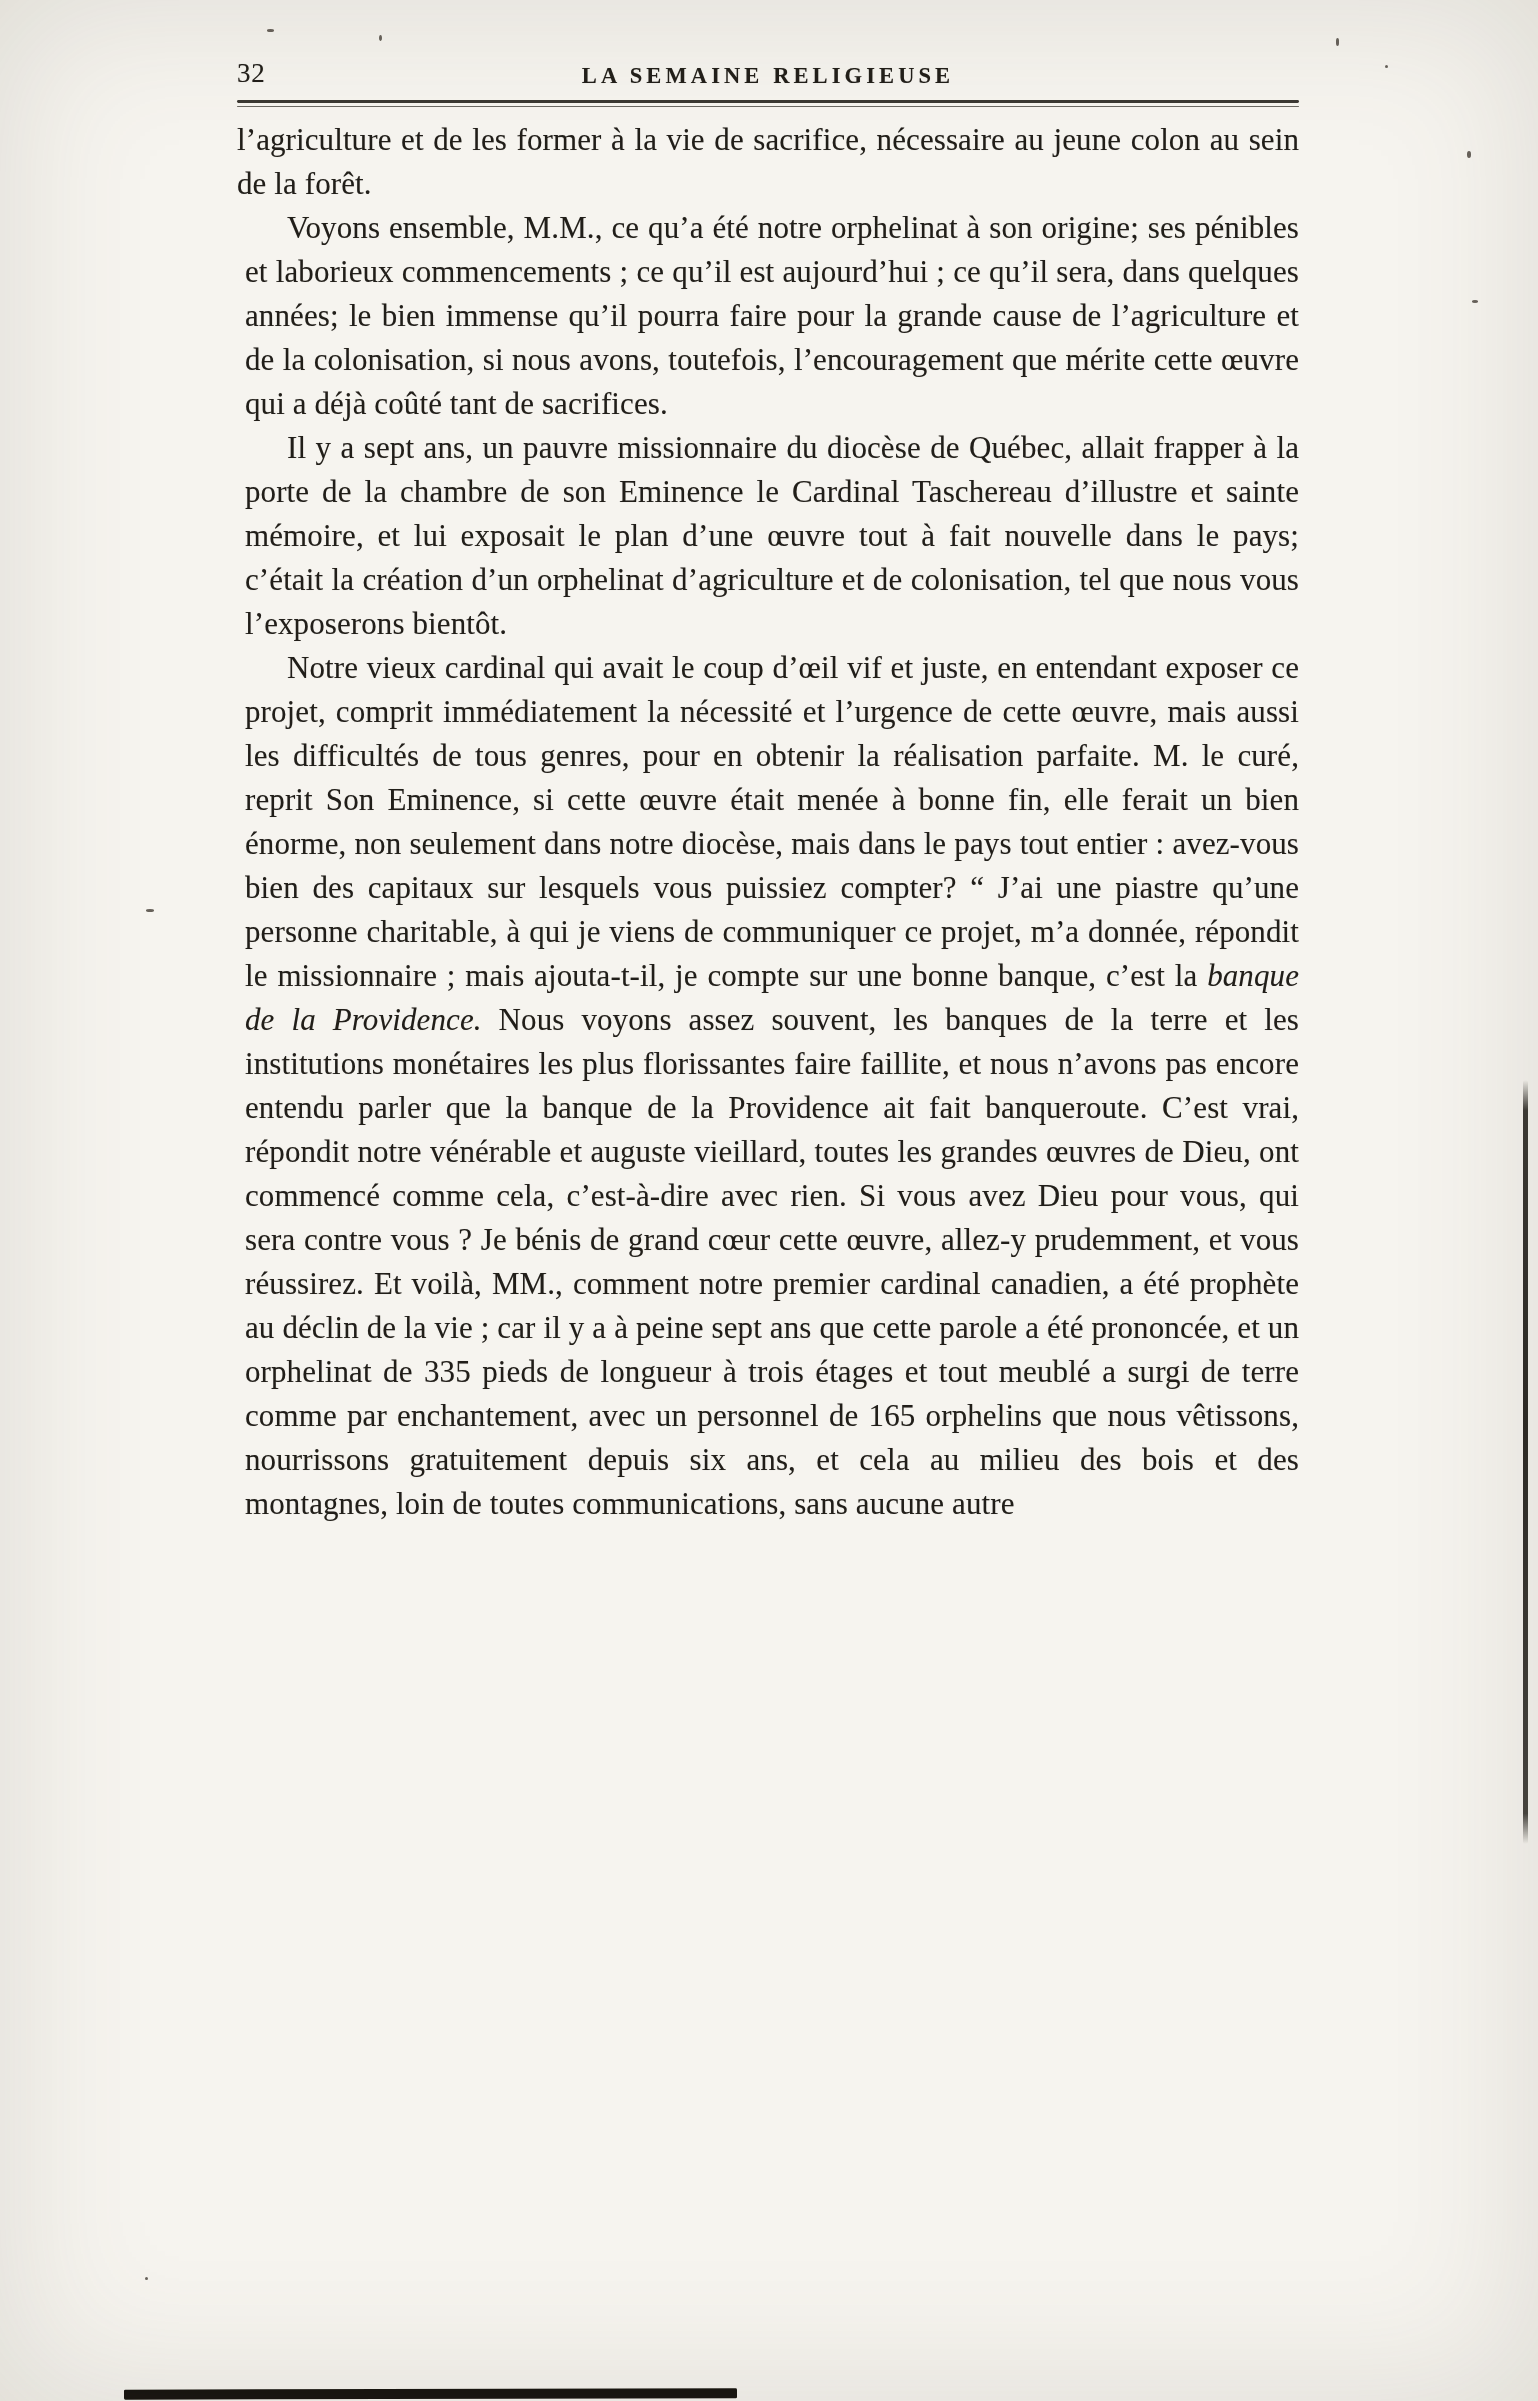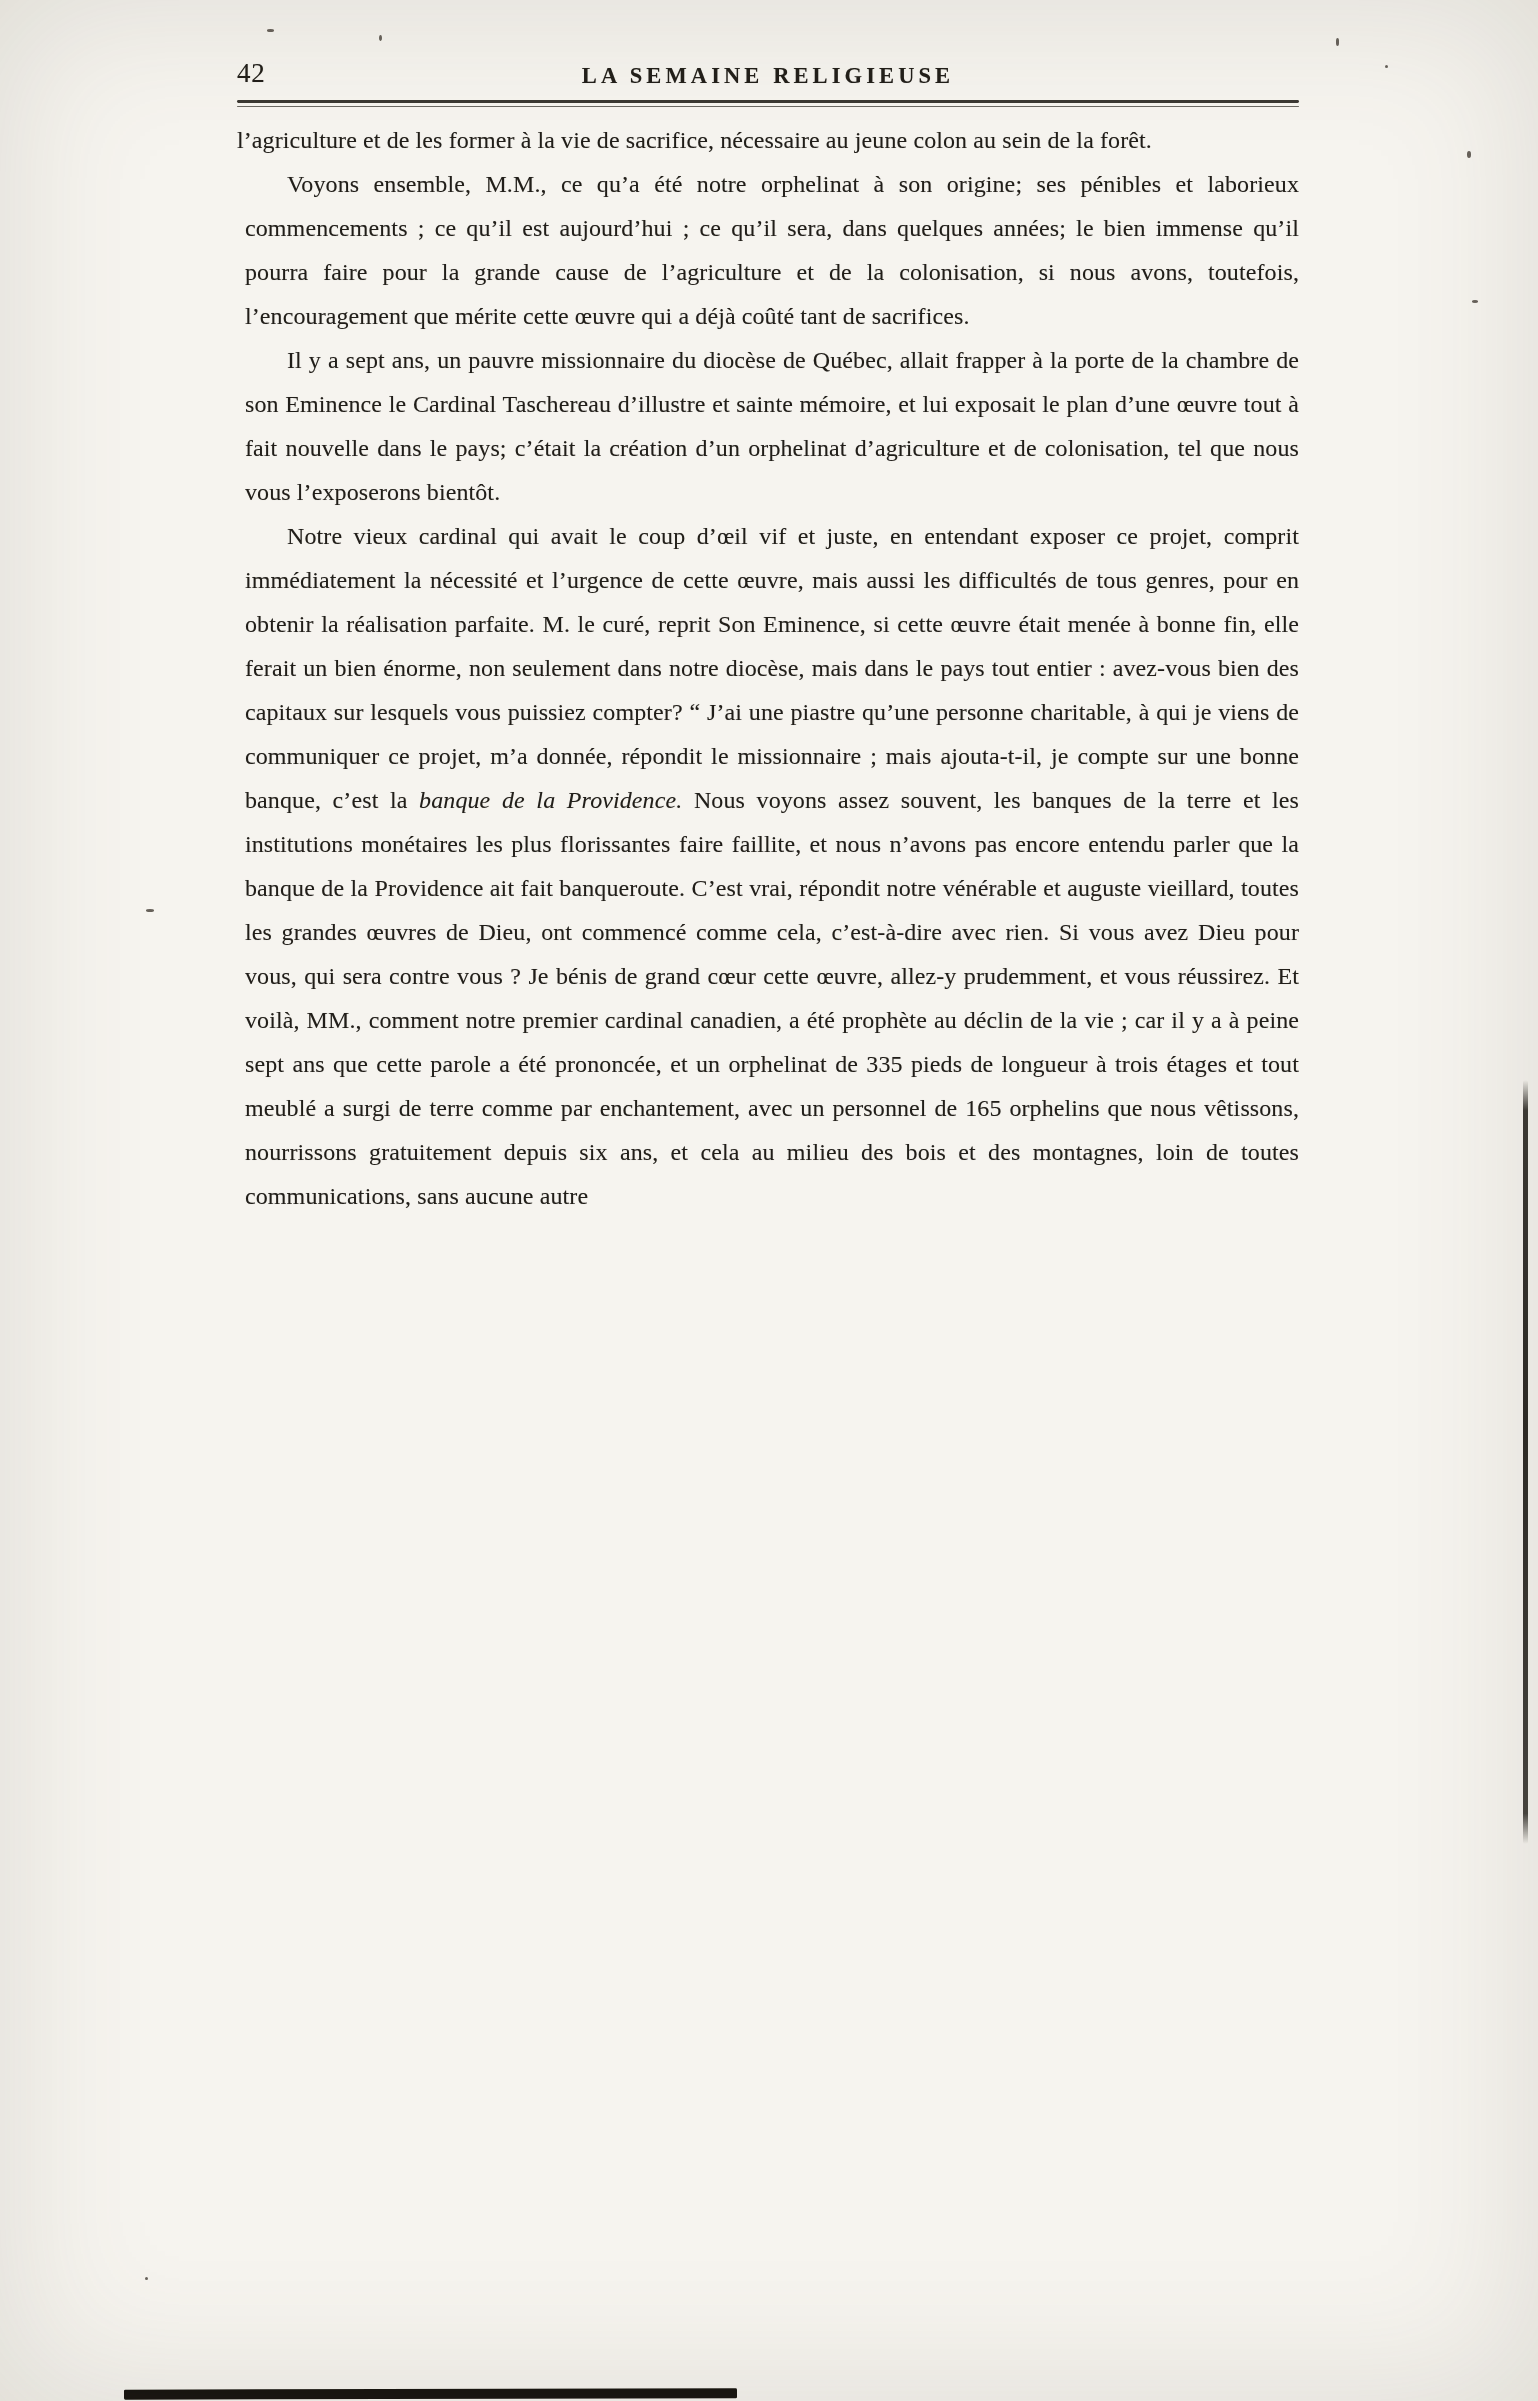--- a/index.html
+++ b/index.html
@@ -69,21 +69,21 @@
     height: 1.4px;
     background: var(--ink, #211e19);
     opacity: 0.65;
     margin-top: 2.7px;
     border-radius: 0.7px;
   }
 
   
   .page-body {
     margin-top: 11px;
-    font-size: 24px;
+    font-size: 31px;
     line-height: 44px;
     text-align: justify;
     letter-spacing: 0.1px;
     text-shadow: 0 0 0.7px rgba(30, 25, 20, 0.28);
   }
 
   .para { text-indent: 0; }
   .para.indent { text-indent: 42px; margin-left: 8px; }
   .italic { font-style: italic; }
 
@@ -130,21 +130,21 @@
   .speck-6 { left: 1472px; top: 300px;  width: 6.1px;  height: 2.7px; }
   .speck-7 { left: 146px;  top: 909px; width: 8.2px; height: 2.7px; }
   .speck-8 { left: 145px;  top: 2277px; width: 3.4px;  height: 3.4px; }
 </style>
 </head>
 <body>
 
 <div class="page">
 
   <header class="page-header">
-    <span class="page-number">42</span>
+    <span class="page-number">32</span>
     <span class="journal-title">LA SEMAINE RELIGIEUSE</span>
   </header>
 
   <div class="header-rule">
     <div class="rule-thick"></div>
     <div class="rule-thin"></div>
   </div>
 
   <main class="page-body">
       <p class="para"><span>l’agriculture et de les former à la vie de sacrifice, nécessaire au jeune colon au sein de la forêt.</span></p>

